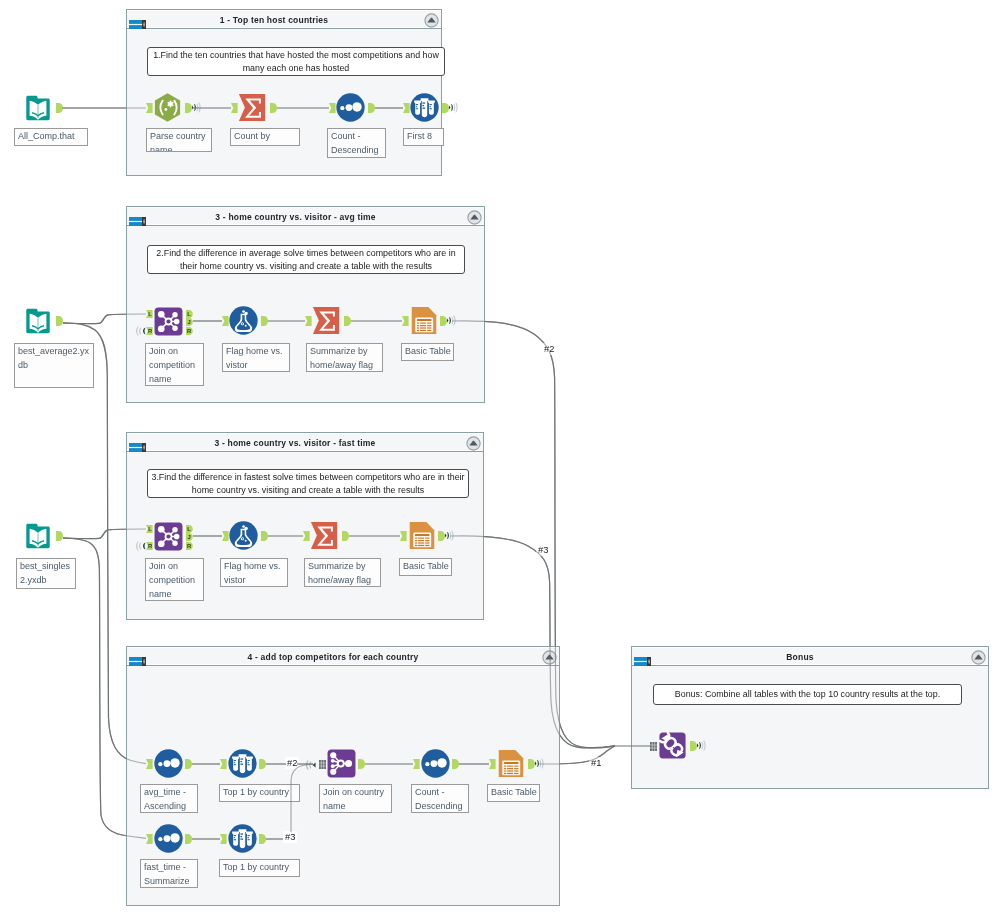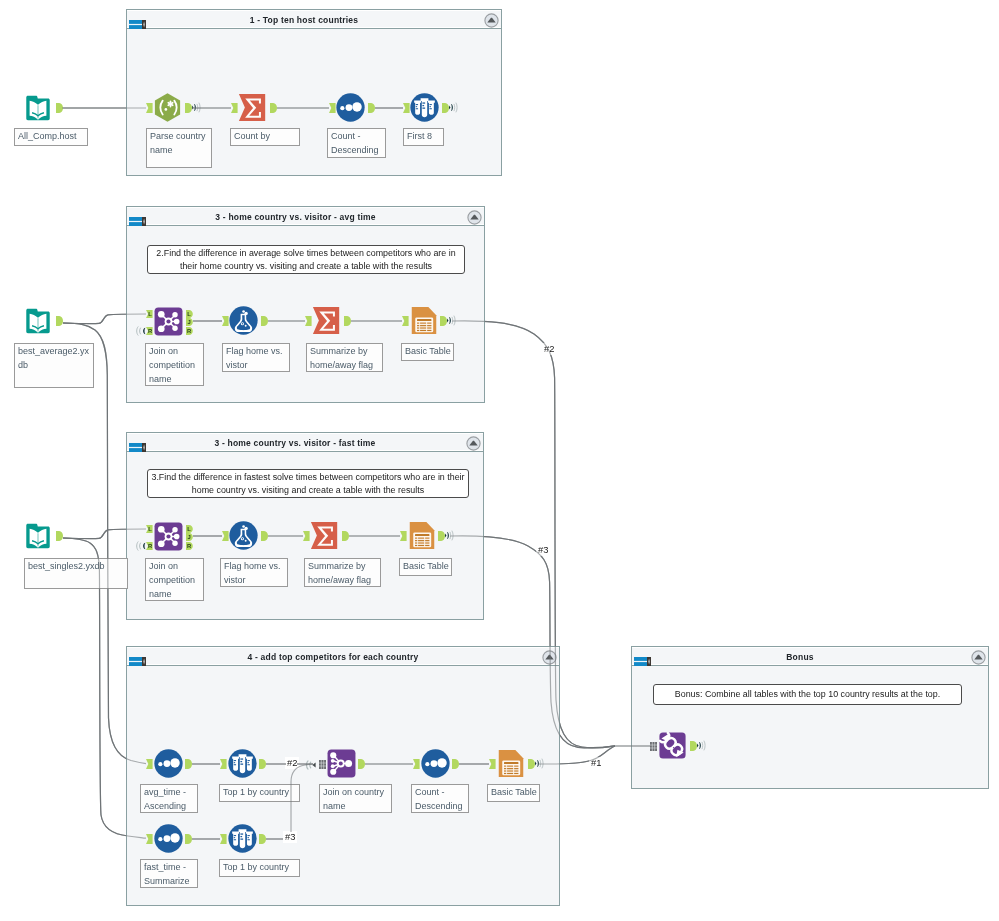--- a/index.html
+++ b/index.html
@@ -92,21 +92,21 @@
       <path d="M192,764 L220,764" fill="none" stroke="#6f7477" stroke-width="1.2"></path>
       <path d="M266,764 L286,764" fill="none" stroke="#6f7477" stroke-width="1.2"></path>
       <path d="M365,764 L413,764" fill="none" stroke="#6f7477" stroke-width="1.2"></path>
       <path d="M459,764 L489,764" fill="none" stroke="#6f7477" stroke-width="1.2"></path>
       <path d="M192,839 L220,839" fill="none" stroke="#6f7477" stroke-width="1.2"></path>
       <path d="M266,839 L283,839" fill="none" stroke="#6f7477" stroke-width="1.2"></path>
       <path d="M615,746 L650,746" fill="none" stroke="#6f7477" stroke-width="1.2"></path>
       <path d="M297,764 L313,764" fill="none" stroke="#6f7477" stroke-width="1.2"></path>
     </svg>
 
-<div class="container" style="left:126px;top:9px;width:376px;height:167px">
+<div class="container" style="left:126px;top:9px;width:316px;height:167px">
   <div class="container-head">
     <span class="cont-icon">
       <svg width="17" height="9" viewBox="0 0 17 9">
         <rect x="0" y="0" width="13" height="9" fill="#1289c8"></rect>
         <rect x="0" y="3.9" width="13" height="1.2" fill="#eef5fa"></rect>
         <rect x="13" y="0" width="4" height="9" fill="#3c3733"></rect>
         <path d="M14.2 4.5 L15.1 1.6 L16.0 4.5 L15.1 7.4 Z" fill="#b4b4b2"></path>
       </svg></span>
     <span class="container-title">1 - Top ten host countries</span>
     <span class="cont-collapse">
@@ -177,20 +177,21 @@
         <path d="M14.2 4.5 L15.1 1.6 L16.0 4.5 L15.1 7.4 Z" fill="#b4b4b2"></path>
       </svg></span>
     <span class="container-title">Bonus</span>
     <span class="cont-collapse">
       <svg width="15" height="15" viewBox="0 0 15 15">
         <circle cx="7.5" cy="7.5" r="6.6" fill="#dfe4ea" stroke="#9a9ea2" stroke-width="1.1"></circle>
         <path d="M3.3 9.6 L6.6 5.3 C7.1 4.7 7.9 4.7 8.4 5.3 L11.7 9.6 Z" fill="#55595c"></path>
       </svg></span>
   </div>
 </div>
+<div class="comment" style="left:147px;top:47px;width:298px;height:29px">1.Find the ten countries that have hosted the most competitions and how many each one has hosted</div>
 <div class="comment" style="left:147px;top:245px;width:318px;height:29px">2.Find the difference in average solve times between competitors who are in their home country vs. visiting and create a table with the results</div>
 <div class="comment" style="left:147px;top:469px;width:322px;height:29px">3.Find the difference in fastest solve times between competitors who are in their home country vs. visiting and create a table with the results</div>
 <div class="comment" style="left:653px;top:684px;width:309px;height:21px">Bonus: Combine all tables with the top 10 country results at the top.</div>
 <span class="anchor" style="left:56px;top:103px">
       <svg width="7" height="10" viewBox="0 0 7 10">
     <path d="M0 0 L3.2 0 C5.4 0.1 7.0 2.2 7.0 5 C7.0 7.8 5.4 9.9 3.2 10 L0 10 Z" fill="#b2d85f"></path>
   </svg>
     </span>
 <span class="anchor" style="left:146px;top:103px">
       <svg width="7" height="10" viewBox="0 0 7 10">
@@ -541,34 +542,34 @@
     </g>
   </svg>
     </span>
 <div class="tool" style="left:24px;top:94px"><span>
       <svg width="28" height="28" viewBox="0 0 32 32">
         <path d="M2.6 4.0 C2.6 2.9 3.4 2.1 4.5 2.1 L13.6 2.1 C14.6 2.1 15.1 2.7 15.3 3.5 L15.7 5.0 L27.5 5.0 C28.6 5.0 29.4 5.8 29.4 6.9 L29.4 28.1 C29.4 29.2 28.6 30.0 27.5 30.0 L4.5 30.0 C3.4 30.0 2.6 29.2 2.6 28.1 Z" fill="#069a8e"></path>
         <path d="M16 12.2 C13.0 9.4 9.8 8.0 6.4 7.6 L6.4 24.9 C9.8 25.2 13.0 26.5 16 29.4 C19.0 26.5 22.2 25.2 25.6 24.9 L25.6 7.6 C22.2 8.0 19.0 9.4 16 12.2 Z" fill="#ffffff"></path>
         <path d="M16 12.8 L16 28.0" stroke="#90d0ca" stroke-width="1.5"></path>
         <path d="M9.2 21.4 C11.8 21.9 14.1 23.0 16 24.8 C17.9 23.0 20.2 21.9 22.8 21.4" fill="none" stroke="#069a8e" stroke-width="1.6"></path>
       </svg></span></div>
-<div class="tlabel" style="left:14px;top:128px;width:74px;height:18px">All_Comp.host</div>
+<div class="tlabel" style="left:14px;top:128px;width:74px;height:18px">All_Comp.that</div>
 <div class="tool" style="left:153px;top:93px"><span>
       <svg width="29" height="29" viewBox="0 0 32 32">
         <path d="M16 0.4 L29.9 8.2 L29.9 23.8 L16 31.6 L2.1 23.8 L2.1 8.2 Z" fill="#8bab49"></path>
         <path d="M10.7 8.4 C8.6 11.2 8.1 13.6 8.1 16.1 C8.1 18.6 8.6 21.0 10.7 23.8" fill="none" stroke="#fff" stroke-width="2.0" stroke-linecap="round"></path>
         <path d="M23.5 8.4 C25.6 11.2 26.1 13.6 26.1 16.1 C26.1 18.6 25.6 21.0 23.5 23.8" fill="none" stroke="#fff" stroke-width="2.0" stroke-linecap="round"></path>
         <circle cx="14.2" cy="18.1" r="1.5" fill="#fff"></circle>
         <g stroke="#fff" stroke-width="1.95" stroke-linecap="round">
           <path d="M19.3 9.3 L19.3 14.9"></path>
           <path d="M16.9 10.7 L21.7 13.5"></path>
           <path d="M21.7 10.7 L16.9 13.5"></path>
         </g>
       </svg></span></div>
-<div class="tlabel" style="left:146px;top:128px;width:66px;height:40px">Parse country name</div>
+<div class="tlabel" style="left:146px;top:128px;width:66px;height:24px">Parse country name</div>
 <div class="tool" style="left:238px;top:93px"><span>
       <svg width="29" height="29" viewBox="0 0 32 32">
         <path d="M1.0 1.0 L30.0 1.0 L30.0 31.0 L1.0 31.0 L7.6 16.0 Z" fill="#d65f49"></path>
         <path d="M8.0 6.0 L25.3 6.0 L25.3 11.6 L23.1 11.6 L23.1 8.3 L13.0 8.3 L20.1 16.4 L12.4 25.1 L23.1 25.1 L23.1 20.9 L25.3 20.9 L25.3 27.3 L7.8 27.3 L16.6 16.5 Z" fill="#fdfbfa"></path>
       </svg></span></div>
 <div class="tlabel" style="left:230px;top:128px;width:70px;height:18px">Count by country</div>
 <div class="tool" style="left:336px;top:93px"><span>
       <svg width="29" height="29" viewBox="0 0 32 32">
         <circle cx="16" cy="16" r="15.6" fill="#1f5d9e"></circle>
         <circle cx="7.0" cy="16.7" r="2.3" fill="#fff"></circle>
@@ -669,21 +670,21 @@
         </g>
       </svg></span></div>
 <div class="tlabel" style="left:401px;top:343px;width:53px;height:18px">Basic Table</div>
 <div class="tool" style="left:24px;top:522px"><span>
       <svg width="28" height="28" viewBox="0 0 32 32">
         <path d="M2.6 4.0 C2.6 2.9 3.4 2.1 4.5 2.1 L13.6 2.1 C14.6 2.1 15.1 2.7 15.3 3.5 L15.7 5.0 L27.5 5.0 C28.6 5.0 29.4 5.8 29.4 6.9 L29.4 28.1 C29.4 29.2 28.6 30.0 27.5 30.0 L4.5 30.0 C3.4 30.0 2.6 29.2 2.6 28.1 Z" fill="#069a8e"></path>
         <path d="M16 12.2 C13.0 9.4 9.8 8.0 6.4 7.6 L6.4 24.9 C9.8 25.2 13.0 26.5 16 29.4 C19.0 26.5 22.2 25.2 25.6 24.9 L25.6 7.6 C22.2 8.0 19.0 9.4 16 12.2 Z" fill="#ffffff"></path>
         <path d="M16 12.8 L16 28.0" stroke="#90d0ca" stroke-width="1.5"></path>
         <path d="M9.2 21.4 C11.8 21.9 14.1 23.0 16 24.8 C17.9 23.0 20.2 21.9 22.8 21.4" fill="none" stroke="#069a8e" stroke-width="1.6"></path>
       </svg></span></div>
-<div class="tlabel" style="left:24px;top:558px;width:104px;height:31px">best_singles2.yxdb</div>
+<div class="tlabel" style="left:16px;top:558px;width:60px;height:31px">best_singles2.yxdb</div>
 <div class="tool" style="left:154px;top:522px"><span>
       <svg width="29" height="29" viewBox="0 0 32 32">
         <rect x="0.6" y="0.6" width="30.8" height="30.8" rx="4.2" fill="#6c3c93"></rect>
         <g stroke="#fff" stroke-width="1.6">
           <path d="M16 16 L8.4 8.4"></path>
             <path d="M16 16 L8.4 23.6"></path>
           <path d="M16 16 L23.0 9.0"></path>
             <path d="M16 16 L23.0 23.0"></path>
           <path d="M16 16 L24.6 16"></path>
         </g>

